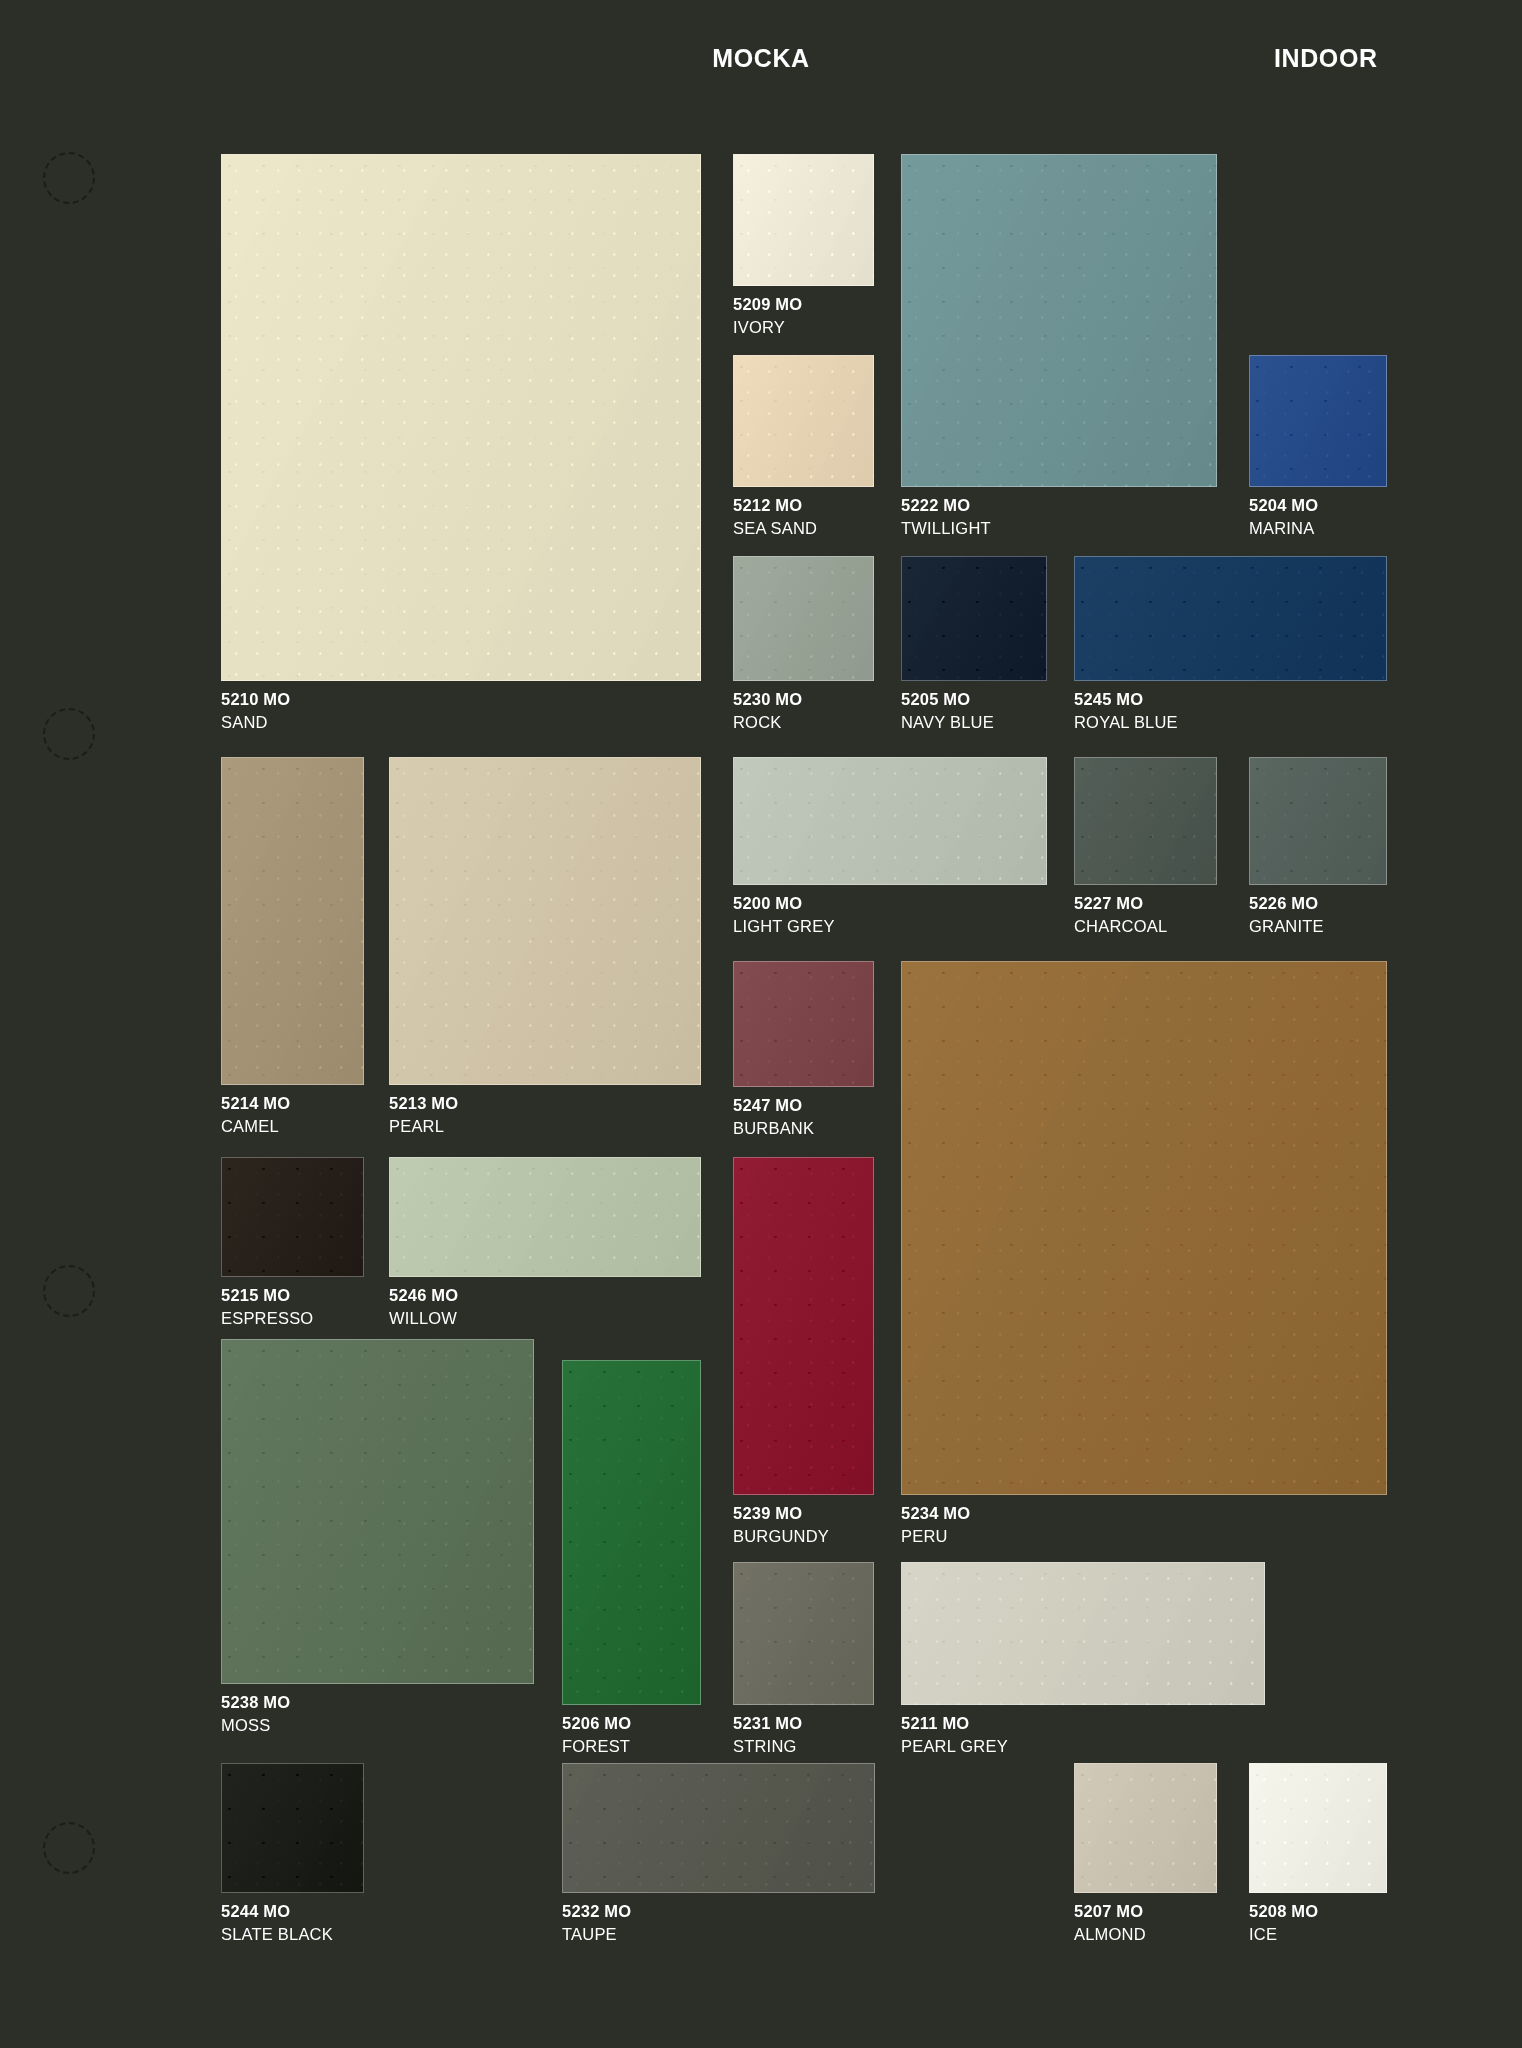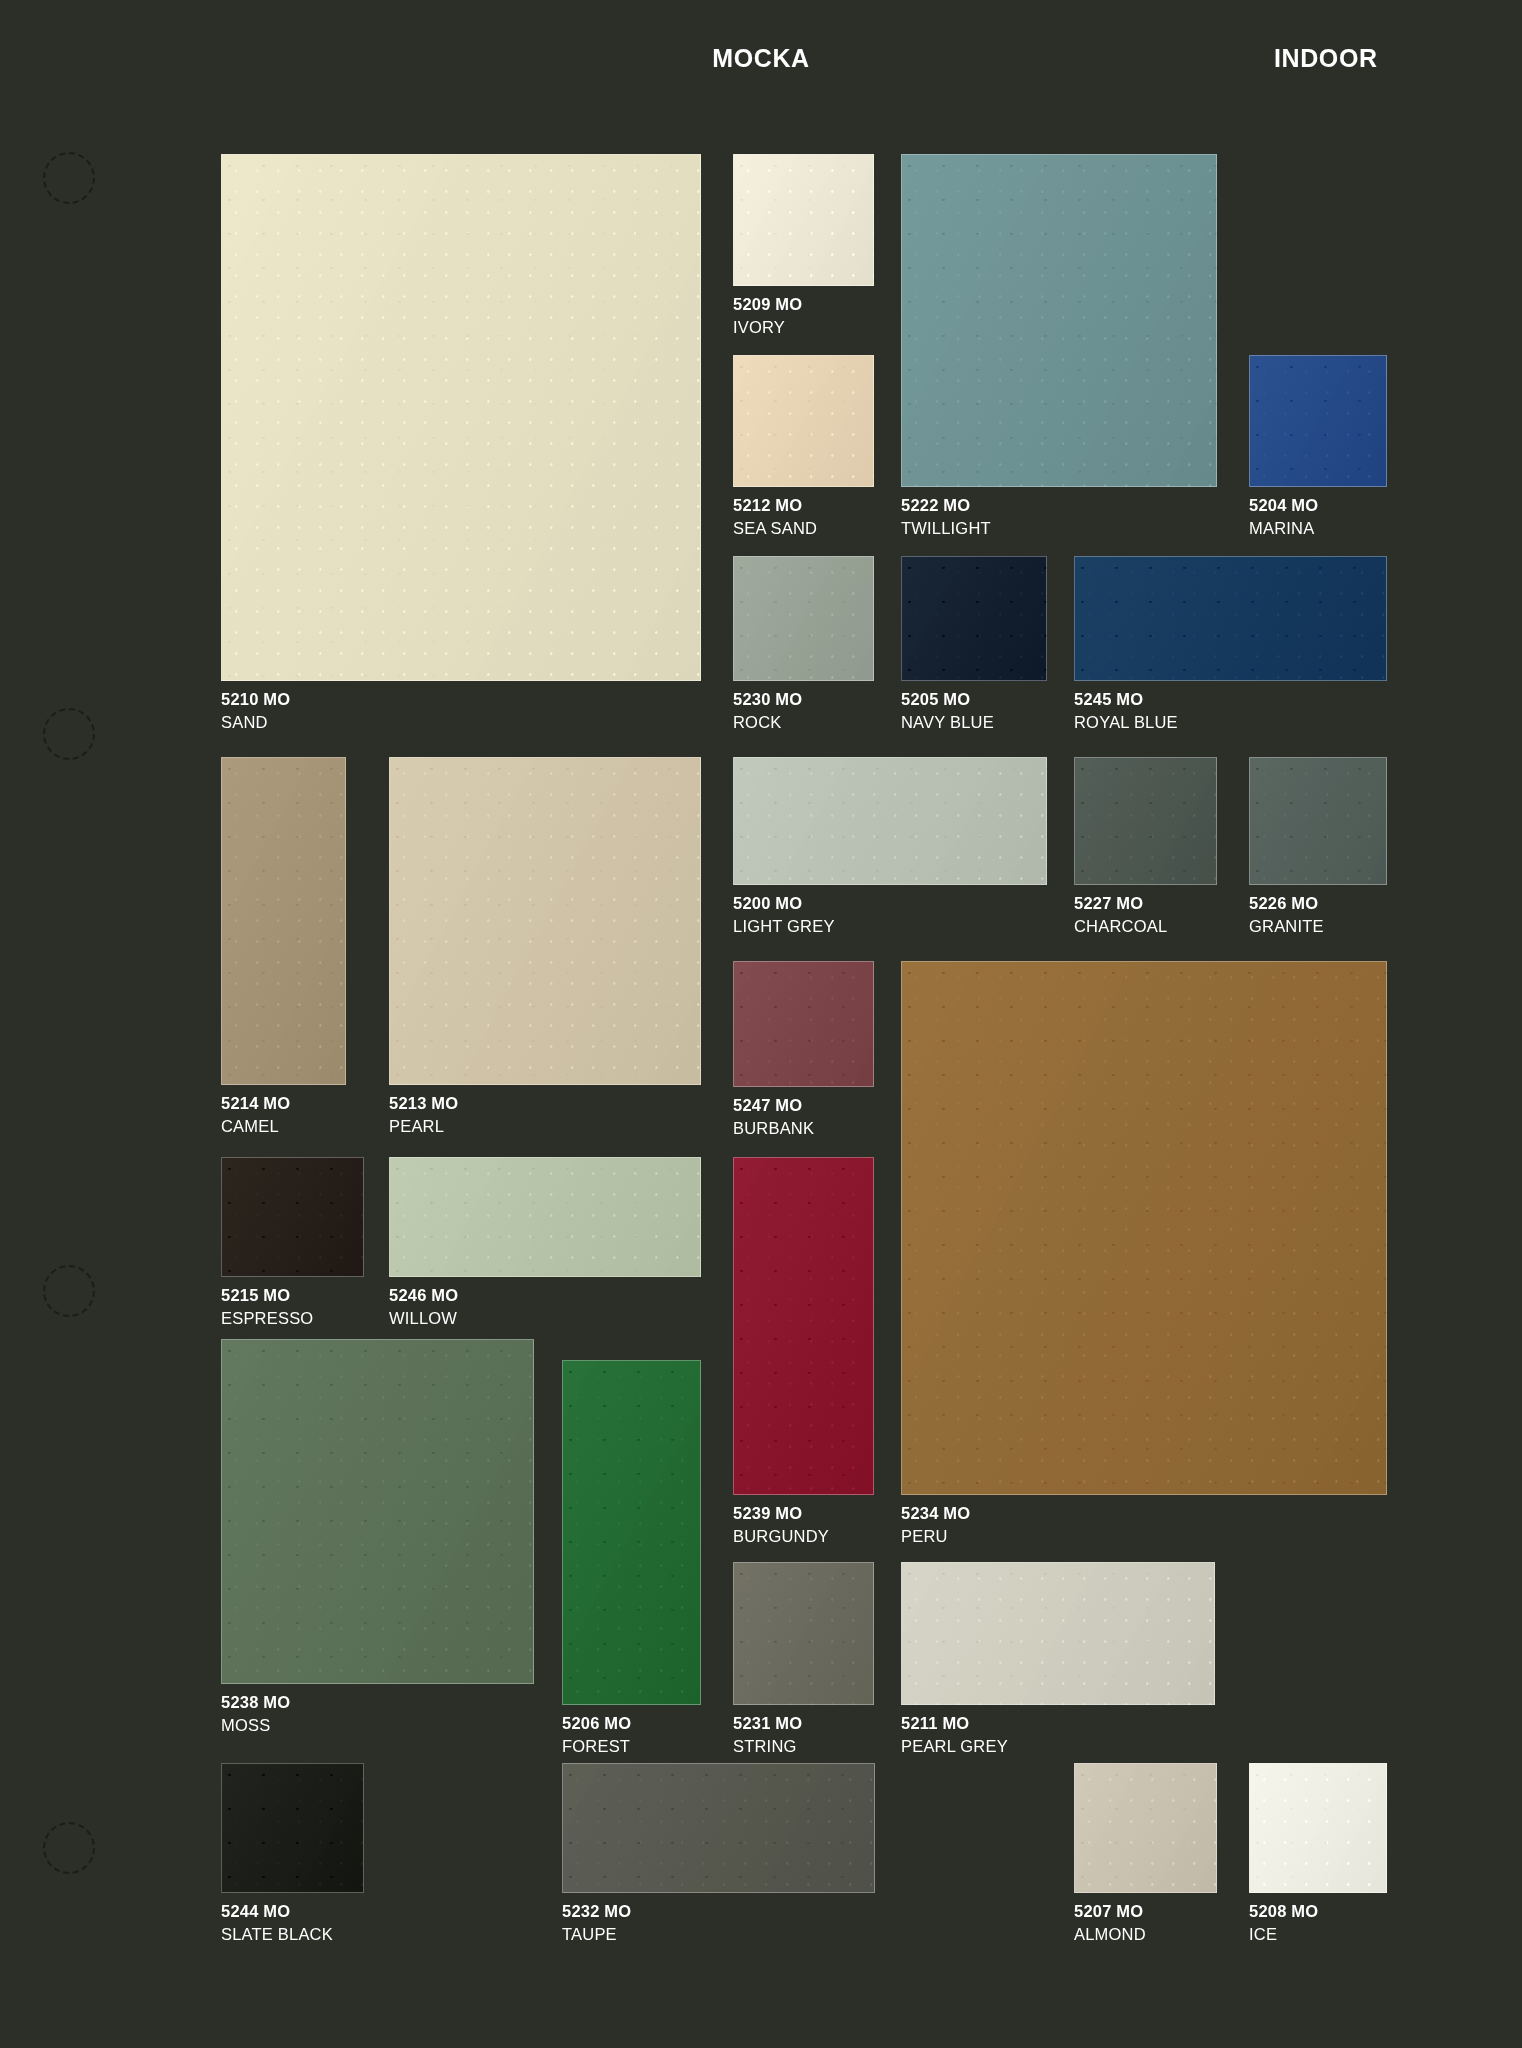--- a/index.html
+++ b/index.html
@@ -125,21 +125,21 @@
         <div class="caption" style="top: 132px;"><span>5230 MO</span><span class="nm">ROCK</span></div>
       </div>
       <div class="swatch" style="left: 901px; top: 556px; width: 146px; height: 125px;">
         <div class="chip" style="background-color: rgb(14, 27, 43); background-image: radial-gradient(circle at 22% 32%, rgb(0, 13, 29) 0px, rgb(0, 13, 29) 1.1px, transparent 1.4px), radial-gradient(circle at 68% 74%, rgb(26, 39, 55) 0px, rgb(26, 39, 55) 1.1px, transparent 1.4px), linear-gradient(118deg, rgba(255, 255, 255, 0.05), rgba(0, 0, 0, 0.07));"></div>
         <div class="caption" style="top: 132px;"><span>5205 MO</span><span class="nm">NAVY BLUE</span></div>
       </div>
       <div class="swatch" style="left: 1074px; top: 556px; width: 313px; height: 125px;">
         <div class="chip" style="background-color: rgb(16, 54, 92); background-image: radial-gradient(circle at 22% 32%, rgb(2, 40, 78) 0px, rgb(2, 40, 78) 1.1px, transparent 1.4px), radial-gradient(circle at 68% 74%, rgb(28, 66, 104) 0px, rgb(28, 66, 104) 1.1px, transparent 1.4px), linear-gradient(118deg, rgba(255, 255, 255, 0.05), rgba(0, 0, 0, 0.07));"></div>
         <div class="caption" style="top: 132px;"><span>5245 MO</span><span class="nm">ROYAL BLUE</span></div>
       </div>
-      <div class="swatch" style="left: 221px; top: 757px; width: 125px; height: 328px;">
+      <div class="swatch" style="left: 221px; top: 757px; width: 143px; height: 328px;">
         <div class="chip" style="background-color: rgb(168, 149, 117); background-image: radial-gradient(circle at 22% 32%, rgb(154, 135, 103) 0px, rgb(154, 135, 103) 1.1px, transparent 1.4px), radial-gradient(circle at 68% 74%, rgb(180, 161, 129) 0px, rgb(180, 161, 129) 1.1px, transparent 1.4px), linear-gradient(118deg, rgba(255, 255, 255, 0.05), rgba(0, 0, 0, 0.07));"></div>
         <div class="caption" style="top: 335px;"><span>5214 MO</span><span class="nm">CAMEL</span></div>
       </div>
       <div class="swatch" style="left: 389px; top: 757px; width: 312px; height: 328px;">
         <div class="chip" style="background-color: rgb(214, 201, 172); background-image: radial-gradient(circle at 22% 32%, rgb(200, 187, 158) 0px, rgb(200, 187, 158) 1.1px, transparent 1.4px), radial-gradient(circle at 68% 74%, rgb(226, 213, 184) 0px, rgb(226, 213, 184) 1.1px, transparent 1.4px), linear-gradient(118deg, rgba(255, 255, 255, 0.05), rgba(0, 0, 0, 0.07));"></div>
         <div class="caption" style="top: 335px;"><span>5213 MO</span><span class="nm">PEARL</span></div>
       </div>
       <div class="swatch" style="left: 733px; top: 757px; width: 314px; height: 128px;">
         <div class="chip" style="background-color: rgb(189, 198, 184); background-image: radial-gradient(circle at 22% 32%, rgb(175, 184, 170) 0px, rgb(175, 184, 170) 1.1px, transparent 1.4px), radial-gradient(circle at 68% 74%, rgb(201, 210, 196) 0px, rgb(201, 210, 196) 1.1px, transparent 1.4px), linear-gradient(118deg, rgba(255, 255, 255, 0.05), rgba(0, 0, 0, 0.07));"></div>
         <div class="caption" style="top: 135px;"><span>5200 MO</span><span class="nm">LIGHT GREY</span></div>
@@ -177,21 +177,21 @@
         <div class="caption" style="top: 352px;"><span>5238 MO</span><span class="nm">MOSS</span></div>
       </div>
       <div class="swatch" style="left: 562px; top: 1360px; width: 139px; height: 345px;">
         <div class="chip" style="background-color: rgb(29, 106, 46); background-image: radial-gradient(circle at 22% 32%, rgb(15, 92, 32) 0px, rgb(15, 92, 32) 1.1px, transparent 1.4px), radial-gradient(circle at 68% 74%, rgb(41, 118, 58) 0px, rgb(41, 118, 58) 1.1px, transparent 1.4px), linear-gradient(118deg, rgba(255, 255, 255, 0.05), rgba(0, 0, 0, 0.07));"></div>
         <div class="caption" style="top: 352px;"><span>5206 MO</span><span class="nm">FOREST</span></div>
       </div>
       <div class="swatch" style="left: 733px; top: 1562px; width: 141px; height: 143px;">
         <div class="chip" style="background-color: rgb(107, 106, 93); background-image: radial-gradient(circle at 22% 32%, rgb(93, 92, 79) 0px, rgb(93, 92, 79) 1.1px, transparent 1.4px), radial-gradient(circle at 68% 74%, rgb(119, 118, 105) 0px, rgb(119, 118, 105) 1.1px, transparent 1.4px), linear-gradient(118deg, rgba(255, 255, 255, 0.05), rgba(0, 0, 0, 0.07));"></div>
         <div class="caption" style="top: 150px;"><span>5231 MO</span><span class="nm">STRING</span></div>
       </div>
-      <div class="swatch" style="left: 901px; top: 1562px; width: 314px; height: 143px;">
+      <div class="swatch" style="left: 901px; top: 1562px; width: 364px; height: 143px;">
         <div class="chip" style="background-color: rgb(212, 211, 196); background-image: radial-gradient(circle at 22% 32%, rgb(198, 197, 182) 0px, rgb(198, 197, 182) 1.1px, transparent 1.4px), radial-gradient(circle at 68% 74%, rgb(224, 223, 208) 0px, rgb(224, 223, 208) 1.1px, transparent 1.4px), linear-gradient(118deg, rgba(255, 255, 255, 0.05), rgba(0, 0, 0, 0.07));"></div>
         <div class="caption" style="top: 150px;"><span>5211 MO</span><span class="nm">PEARL GREY</span></div>
       </div>
       <div class="swatch" style="left: 221px; top: 1763px; width: 143px; height: 130px;">
         <div class="chip" style="background-color: rgb(20, 23, 18); background-image: radial-gradient(circle at 22% 32%, rgb(6, 9, 4) 0px, rgb(6, 9, 4) 1.1px, transparent 1.4px), radial-gradient(circle at 68% 74%, rgb(32, 35, 30) 0px, rgb(32, 35, 30) 1.1px, transparent 1.4px), linear-gradient(118deg, rgba(255, 255, 255, 0.05), rgba(0, 0, 0, 0.07));"></div>
         <div class="caption" style="top: 137px;"><span>5244 MO</span><span class="nm">SLATE BLACK</span></div>
       </div>
       <div class="swatch" style="left: 562px; top: 1763px; width: 313px; height: 130px;">
         <div class="chip" style="background-color: rgb(85, 86, 76); background-image: radial-gradient(circle at 22% 32%, rgb(71, 72, 62) 0px, rgb(71, 72, 62) 1.1px, transparent 1.4px), radial-gradient(circle at 68% 74%, rgb(97, 98, 88) 0px, rgb(97, 98, 88) 1.1px, transparent 1.4px), linear-gradient(118deg, rgba(255, 255, 255, 0.05), rgba(0, 0, 0, 0.07));"></div>
         <div class="caption" style="top: 137px;"><span>5232 MO</span><span class="nm">TAUPE</span></div>

